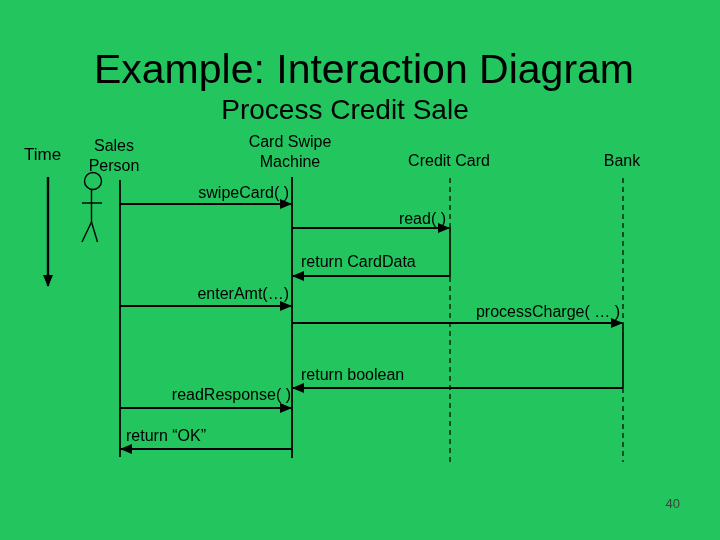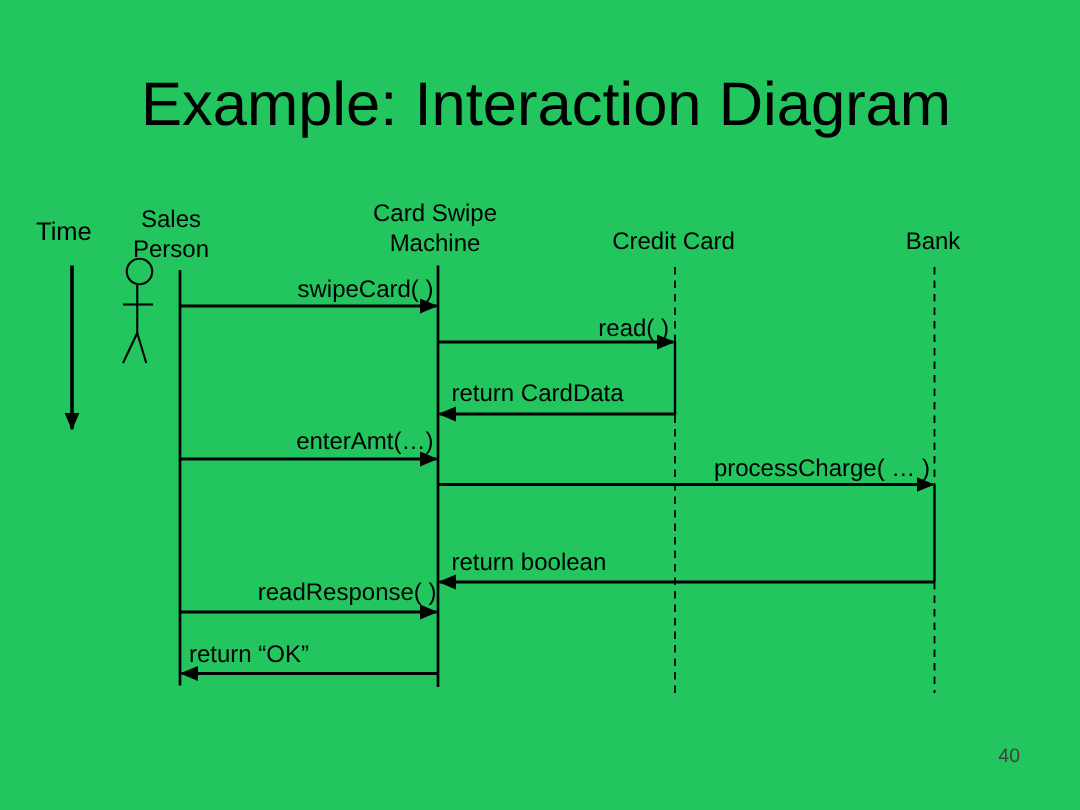--- a/index.html
+++ b/index.html
@@ -58,20 +58,21 @@
   .head-label { font-size: 16px; }
   .time-label { font-size: 17px; }
   .msg-label  { font-size: 16px; }
 </style>
 </head>
 <body>
 
 <div class="slide">
 
   <div class="title">Example: Interaction Diagram</div>
+  <div class="subtitle">Process Credit Sale</div>
 
   <svg class="diagram-svg" width="720" height="540" viewBox="0 0 720 540" xmlns="http://www.w3.org/2000/svg">
 
     <defs>
       <marker id="arrow" markerUnits="userSpaceOnUse" markerWidth="14" markerHeight="11" refX="11" refY="5" orient="auto">
         <path d="M0,0 L12,5 L0,10 Z" fill="#000000"></path>
       </marker>
     </defs>
 
     <text class="time-label" x="24" y="160" text-anchor="start">Time</text>

